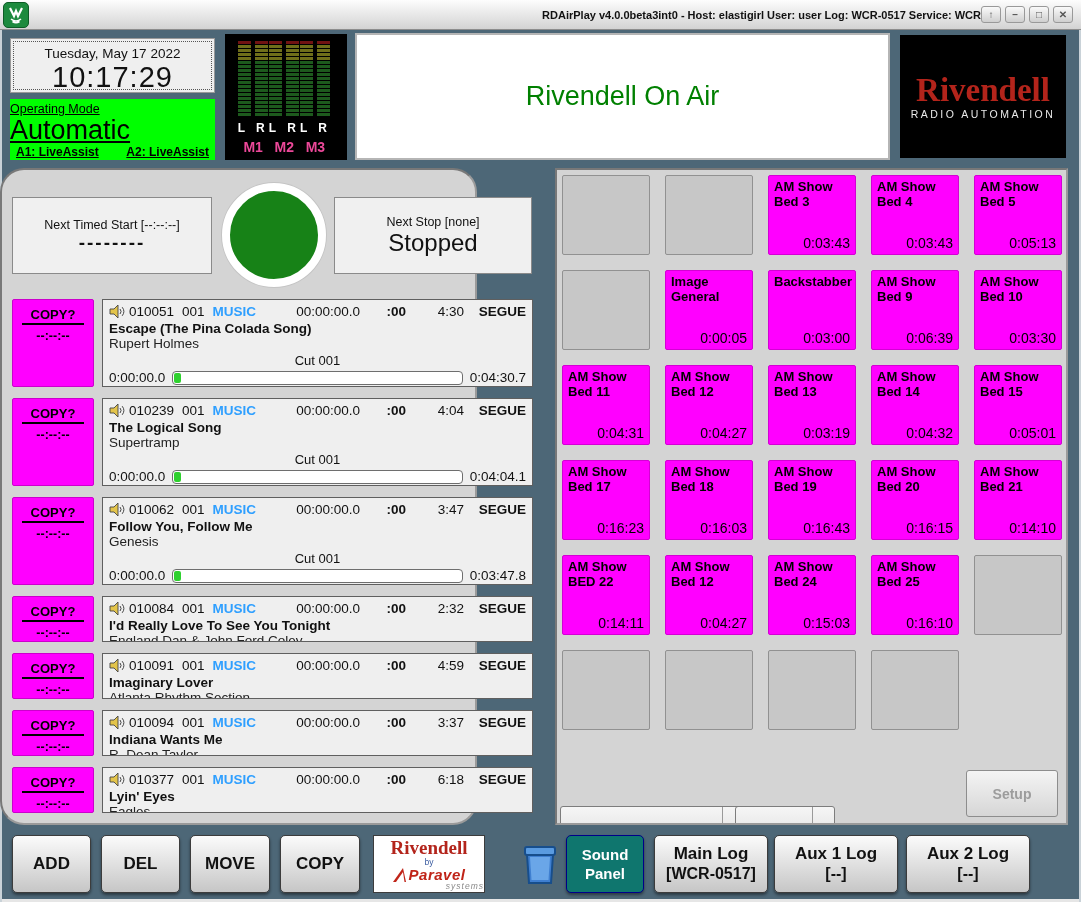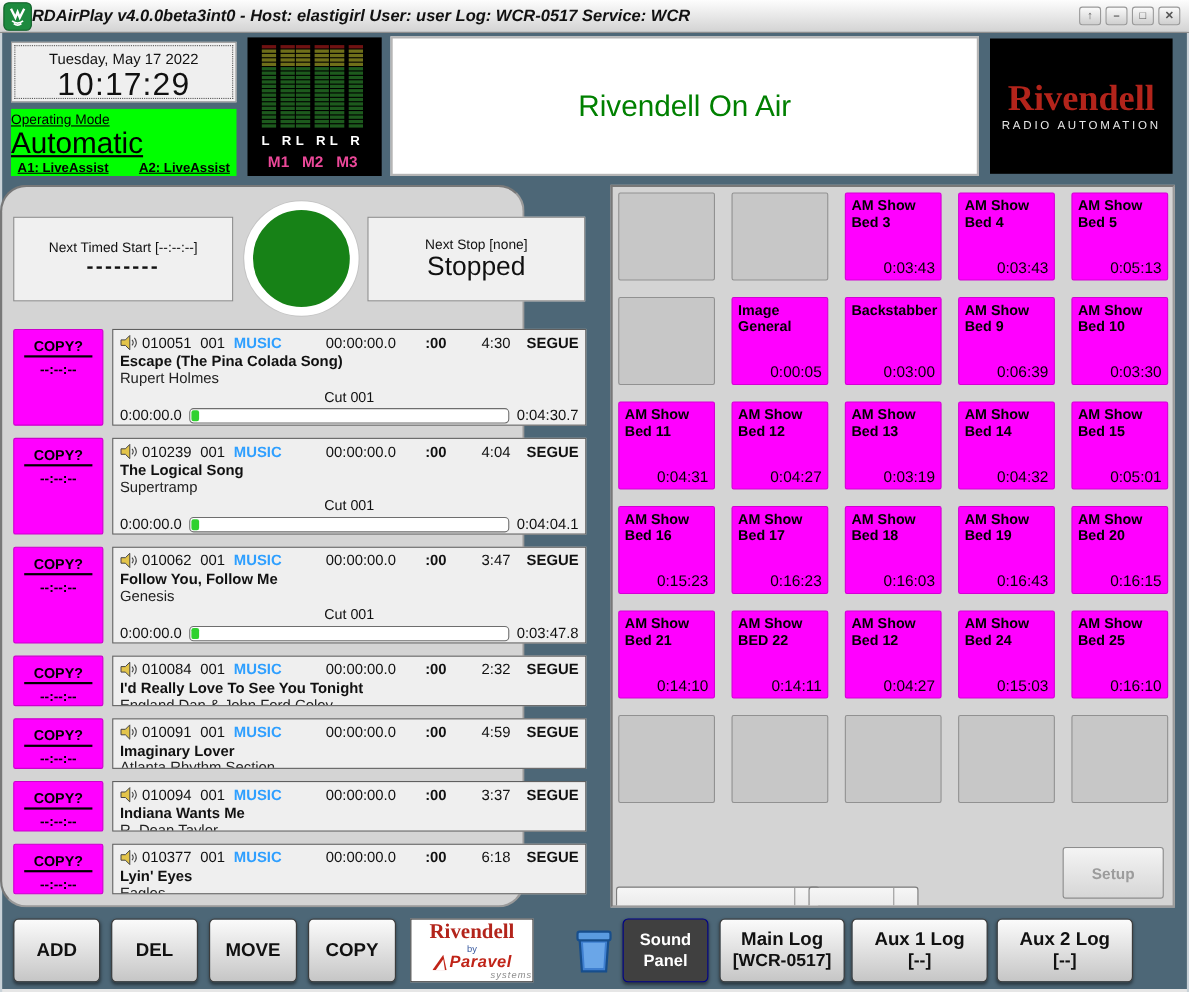--- a/index.html
+++ b/index.html
@@ -7,21 +7,21 @@
   body { font-family:"Liberation Sans", sans-serif; background:#4d6777; }
   #app { position:relative; width:1081px; height:902px; background:#4d6777; overflow:hidden;
          box-shadow: inset 2px 0 0 #c9d2d8, inset -2px 0 0 #c9d2d8, inset 0 -3px 0 #e6e6e6; }
 
   
   .titlebar { position:absolute; left:0; top:0; width:1081px; height:30px;
     background:linear-gradient(#fdfdfd,#d3d3d3); border-bottom:1px solid #8d8d8d;
     display:flex; align-items:center; }
   .tb-icon { width:26px; height:26px; margin-left:3px; border-radius:5px; background:#1d8a3e;
     border:1px solid #0d5c26; display:flex; align-items:center; justify-content:center; }
-  .tb-title { flex:1; text-align:left; font-size:15px; font-weight:bold; color:#111;font-style:italic; }
+  .tb-title { flex:1; text-align:right; font-size:11px; font-weight:bold; color:#111; }
   .tb-btns { display:flex; gap:4px; margin-right:8px; }
   .tb-btn { width:20px; height:17px; background:linear-gradient(#fafafa,#cfcfcf); border:1px solid #999;
     border-radius:3px; font-size:10px; line-height:15px; text-align:center; color:#555; font-weight:bold; }
 
   
   .clock-box { position:absolute; left:10px; top:38px; width:205px; height:55px; background:#efefef;
     border:1px solid #999; outline:1px dotted #555; outline-offset:-4px; text-align:center; padding-top:7px; }
   .clock-date { font-size:13.5px; color:#111; }
   .clock-time { font-size:29px; color:#111; letter-spacing:1px; }
   .mode-box { position:absolute; left:10px; top:99px; width:205px; height:61px; background:#00ff00;
@@ -115,21 +115,21 @@
     align-items:center; justify-content:center; line-height:20px; text-align:center; }
   #btn-add{left:12px;width:79px;} #btn-del{left:101px;width:79px;} #btn-move{left:190px;width:80px;} #btn-copy{left:280px;width:80px;}
   #paravel { position:absolute; left:373px; top:835px; width:112px; height:58px; background:#fff;
     border:1px solid #3c3c3c; display:flex; flex-direction:column; align-items:center; justify-content:center; line-height:1; }
   .pv-riv { font-family:"Liberation Serif", serif; font-weight:bold; color:#b3241b; font-size:19px; }
   .pv-by { font-size:8.5px; color:#3a5ba0; margin:1px 0; }
   .pv-row { display:flex; align-items:flex-end; }
   .pv-name { font-size:15px; font-weight:bold; font-style:italic; color:#c02418; letter-spacing:.5px; }
   .pv-sys { font-size:8.5px; font-style:italic; color:#8a8a8a; letter-spacing:1px; margin-left:-28px; margin-top:0px; align-self:flex-end; }
   #trash { position:absolute; left:523px; top:845px; width:34px; height:40px; }
-  #btn-sound { left:566px; width:78px; background:#404040; color:#fff; border-color:#00008a; font-size:15px; line-height:19px; }
+  #btn-sound { left:566px; width:78px; background:#0f766e; color:#fff; border-color:#00008a; font-size:15px; line-height:19px; }
   #btn-mainlog{ left:654px; width:114px; } #btn-aux1{ left:774px; width:124px; } #btn-aux2{ left:906px; width:124px; }
   .bb-line2 { font-size:16px; }
 </style>
 </head>
 <body>
 
 <div id="app">
 
   <div class="titlebar">
     <div class="tb-icon">
@@ -590,24 +590,20 @@
   <div class="cell cart">
     <div class="cell-label">AM Show Bed 14</div>
     <div class="cell-time">0:04:32</div>
   </div>
 
   <div class="cell cart">
     <div class="cell-label">AM Show Bed 15</div>
     <div class="cell-time">0:05:01</div>
   </div>
 
-  <div class="cell cart">
-    <div class="cell-label">AM Show Bed 16</div>
-    <div class="cell-time">0:15:23</div>
-  </div>
 
   <div class="cell cart">
     <div class="cell-label">AM Show Bed 17</div>
     <div class="cell-time">0:16:23</div>
   </div>
 
   <div class="cell cart">
     <div class="cell-label">AM Show Bed 18</div>
     <div class="cell-time">0:16:03</div>
   </div>

